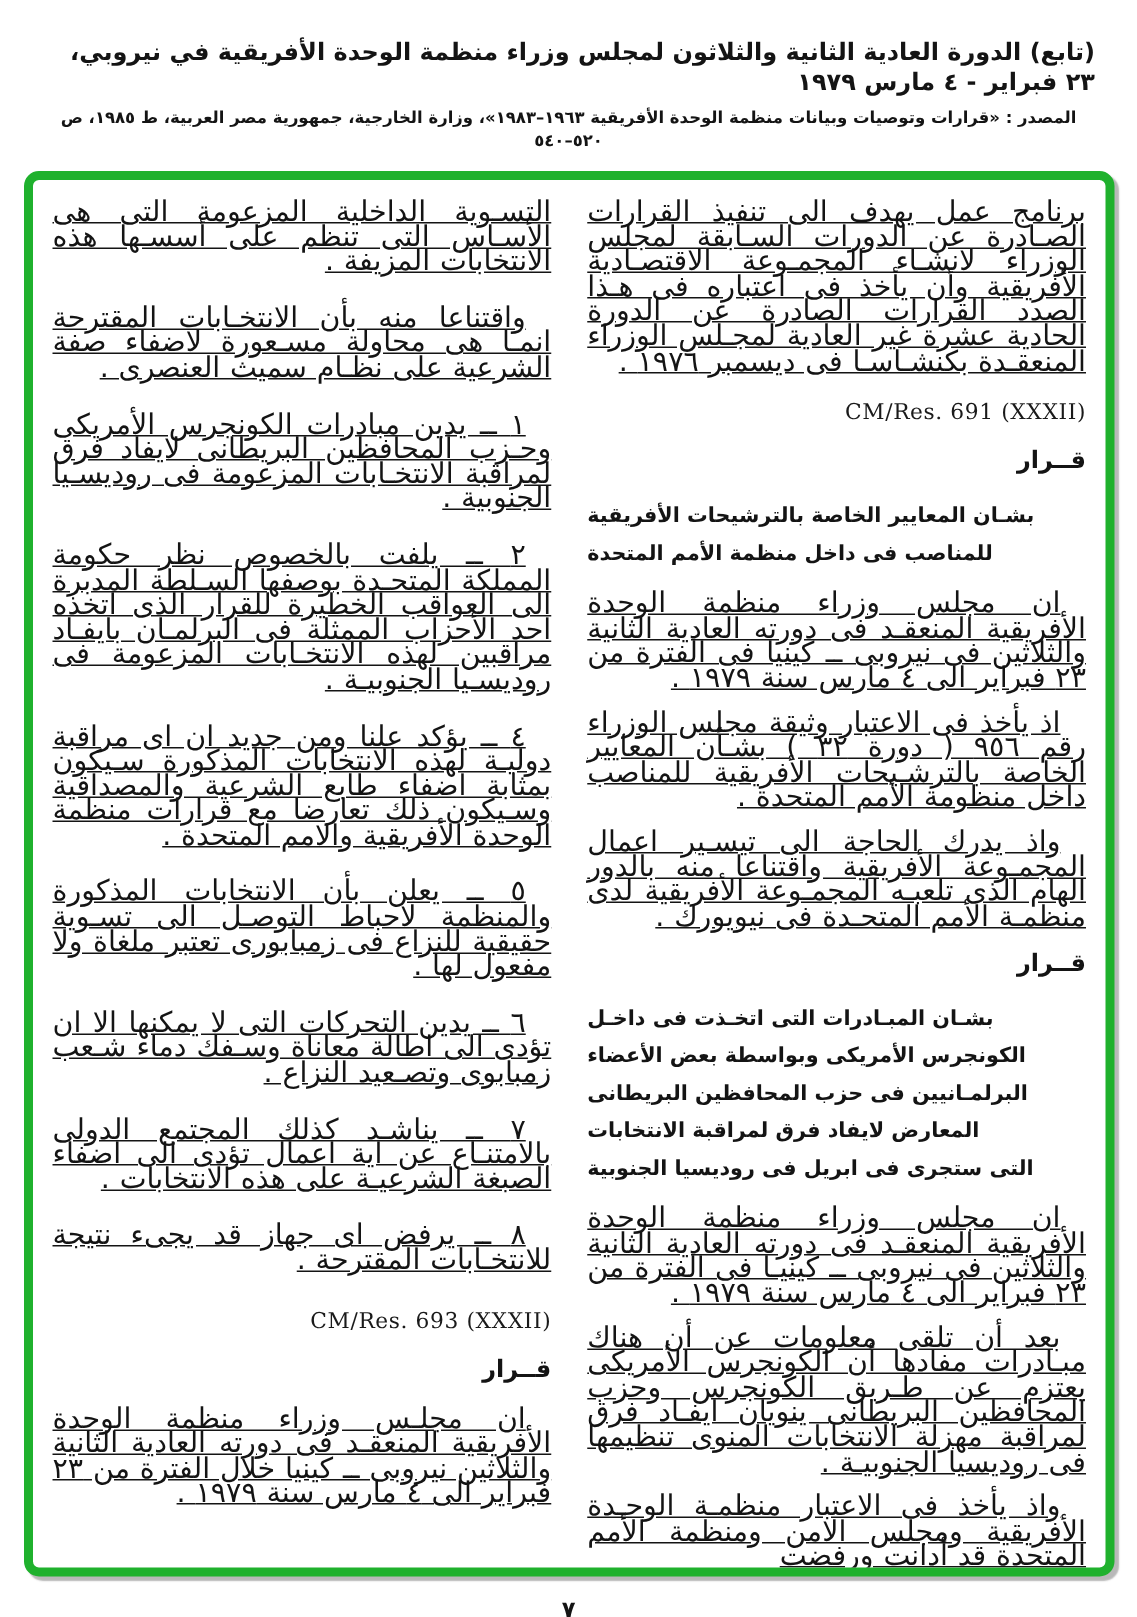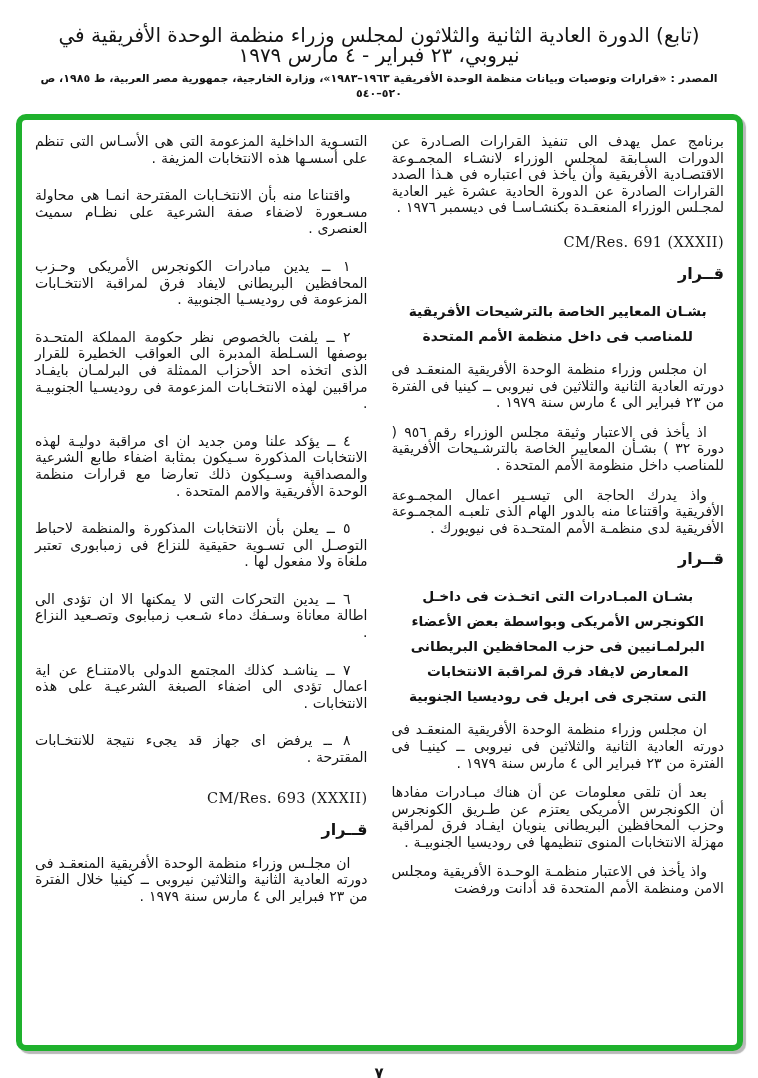--- a/index.html
+++ b/index.html
@@ -16,24 +16,25 @@
     width: 758px;
     height: 1078px;
     position: relative;
   }
   .page-header {
     direction: rtl;
     text-align: center;
     padding-top: 25px;
   }
   .header-line1 {
-    font-weight: normal;
-    font-size: 20px;
+    font-weight: bold;
+    font-size: 16px;
     line-height: 20px;
     padding: 0 28px;
+    text-align: right;
   }
   .header-line2 {
     font-weight: bold;
     font-size: 11px;
     line-height: 15px;
     margin-top: 6px;
     padding: 0 30px;
   }
   .frame {
     margin: 13px 15px 0 16px;
@@ -51,25 +52,26 @@
     gap: 24px;
     height: 100%;
   }
   .col {
     flex: 1;
     min-width: 0;
   }
   .body-para {
     direction: rtl;
     text-align: justify;
-    font-size: 14px;
+    font-size: 19px;
     line-height: 16.6px;
     margin: 0 0 13px;
     text-indent: 17px;
     word-spacing: 0.5px;
+    text-decoration: underline;
   }
   .col > .body-para:first-child { text-indent: 0; }
   .col-left .body-para { margin-bottom: 21px; }
   .res-code {
     direction: ltr;
     text-align: right;
     font-family: "DejaVu Serif", serif;
     font-size: 14.5px;
     letter-spacing: 0.4px;
     margin: 18px 0 14px;
@@ -78,21 +80,21 @@
   .col-left .res-code { margin-top: 24px; padding-left: 18px; }
   .qarar {
     direction: rtl;
     text-align: right;
     font-weight: bold;
     font-size: 16px;
     margin: 12px 0 16px;
   }
   .res-heading {
     direction: rtl;
-    text-align: center;
+    text-align: left;
     font-weight: bold;
     font-size: 13.8px;
     line-height: 25px;
     margin: 0 0 12px;
   }
   .page-number {
     text-align: center;
     font-weight: bold;
     font-size: 15px;
     margin-top: 13px;

